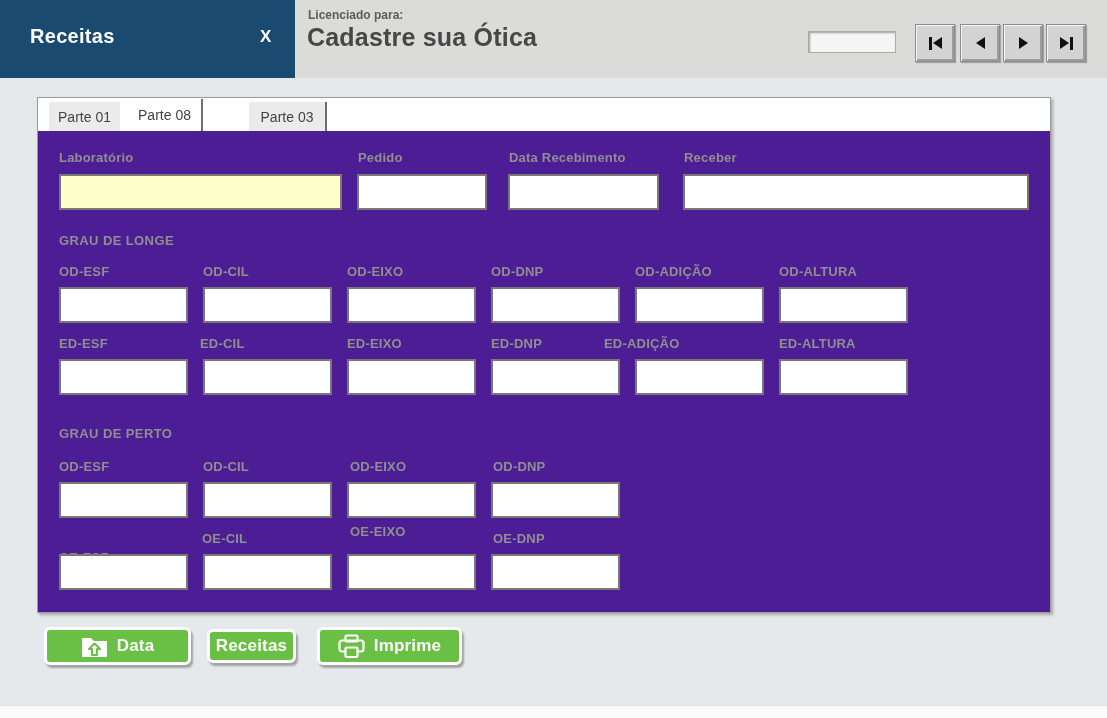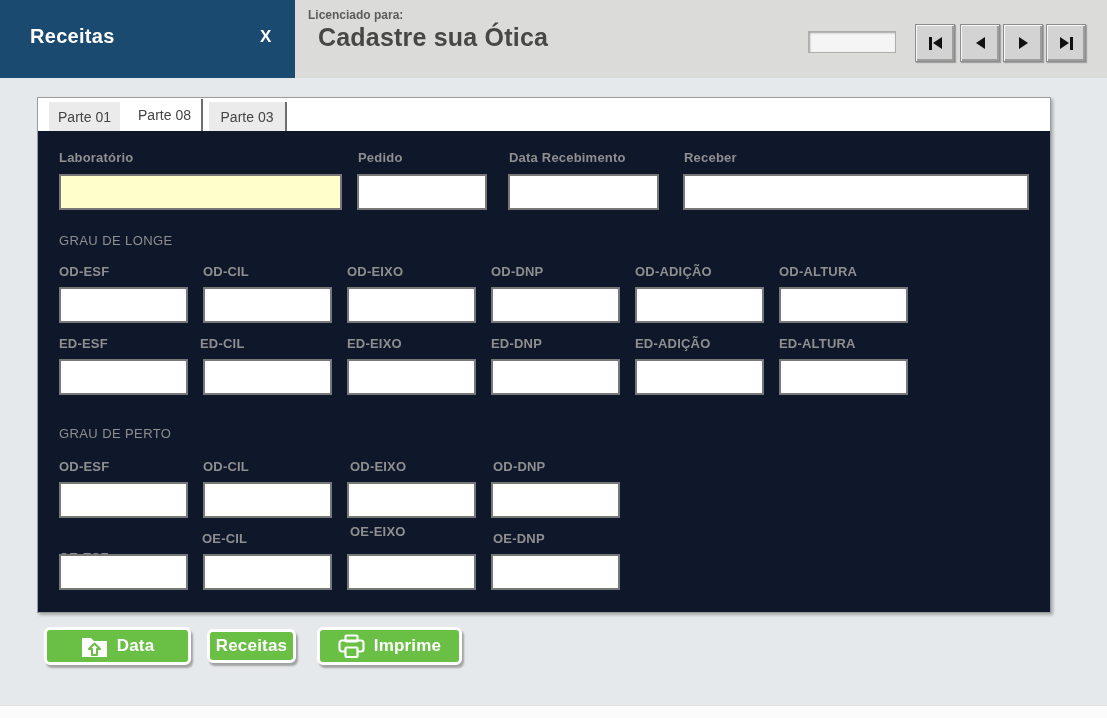--- a/index.html
+++ b/index.html
@@ -8,52 +8,52 @@
     background:#e6e9eb;
     font-family:"Liberation Sans", sans-serif;
     -webkit-font-smoothing:antialiased;
   }
   
   .header-band{position:absolute;left:0;top:0;width:1107px;height:78px;background:#dbdbd9;}
   .title-box{position:absolute;left:0;top:0;width:295px;height:78px;background:#1a4a70;}
   .win-title{position:absolute;left:30px;top:25px;color:#fff;font-size:20px;font-weight:bold;letter-spacing:.3px;}
   .close-x{position:absolute;left:260px;top:27px;color:#fff;font-size:17px;font-weight:bold;cursor:pointer;}
   .lic-cap{position:absolute;left:308px;top:8px;font-size:12px;font-weight:bold;color:#5c5c5c;}
-  .lic-name{position:absolute;left:307px;top:23px;font-size:25px;font-weight:bold;color:#474747;letter-spacing:.2px;margin-left:11px;}
+  .lic-name{position:absolute;left:307px;top:23px;font-size:25px;font-weight:bold;color:#474747;letter-spacing:.2px;}
   .record-input{
     position:absolute;left:808px;top:31px;width:88px;height:22px;box-sizing:border-box;
     background:#f5f5f5;border:1px solid #adadad;
     box-shadow:inset 1px 1px 2px rgba(90,90,90,.55);
     font-size:13px;padding:0 4px;color:#333;
   }
   .nav-btn{
     position:absolute;top:24px;width:40px;height:38px;background:#d3d3d3;
     border:1px solid #8c8c8c;box-sizing:border-box;cursor:pointer;
     box-shadow:inset 1px 1px 0 #f6f6f6,inset -2px -2px 0 #9d9d9d,1px 1px 1px rgba(0,0,0,.25);
     display:flex;align-items:center;justify-content:center;gap:1px;
   }
   .tri-l{width:0;height:0;border-top:6px solid transparent;border-bottom:6px solid transparent;border-right:9px solid #111;}
   .tri-r{width:0;height:0;border-top:6px solid transparent;border-bottom:6px solid transparent;border-left:9px solid #111;}
   .nbar{width:3px;height:13px;background:#111;}
   
   .panel{
     position:absolute;left:37px;top:97px;width:1014px;height:516px;
-    background:#0f172a;border:1px solid #9b9b9b;box-sizing:border-box;
+    background:#4c1d95;border:1px solid #9b9b9b;box-sizing:border-box;
     box-shadow:2px 2px 3px rgba(0,0,0,.28);
   }
   .tabstrip{position:absolute;left:0;top:0;width:100%;height:33px;background:#ffffff;}
   .tab{
     position:absolute;display:flex;align-items:center;justify-content:center;
     font-size:14px;color:#444;cursor:pointer;box-sizing:border-box;
   }
   .tab.inactive{top:4px;height:29px;background:#ebebeb;}
   .tab.active{top:1px;height:32px;background:#ffffff;border-right:2px solid #6e6e6e;}
-  .tab.sep{border-right:2px solid #6e6e6e;}
+  .tab.sep{border-right:2px solid #6e6e6e;margin-left:40px;}
   .flabel{position:absolute;font-size:13px;font-weight:bold;color:#8f8f8f;letter-spacing:.2px;white-space:nowrap;}
-  .sec-title{position:absolute;font-size:13px;font-weight:normal;color:#8f8f8f;letter-spacing:.4px;}
+  .sec-title{position:absolute;font-size:13px;font-weight:bold;color:#8f8f8f;letter-spacing:.4px;}
   .tbox{
     position:absolute;height:36px;box-sizing:border-box;background:#fff;
     border:2px solid #787878;font-size:15px;color:#222;padding:0 6px;
   }
   .tbox.hl{background:#ffffcc;}
   
   .action-btn{
     position:absolute;display:flex;align-items:center;justify-content:center;gap:9px;
     background:#6abf45;border:3px solid #ffffff;border-radius:6px;box-sizing:content-box;
     box-shadow:2px 3px 2px rgba(0,0,0,.3);
@@ -116,21 +116,21 @@
   <input class="tbox" style="left: 165px; top: 189px; width: 129px;" value="">
   <input class="tbox" style="left: 309px; top: 189px; width: 129px;" value="">
   <input class="tbox" style="left: 453px; top: 189px; width: 129px;" value="">
   <input class="tbox" style="left: 597px; top: 189px; width: 129px;" value="">
   <input class="tbox" style="left: 741px; top: 189px; width: 129px;" value="">
 
   <div class="flabel" style="left:21px;top:238px">ED-ESF</div>
   <div class="flabel" style="left:162px;top:238px">ED-CIL</div>
   <div class="flabel" style="left:309px;top:238px">ED-EIXO</div>
   <div class="flabel" style="left:453px;top:238px">ED-DNP</div>
-  <div class="flabel" style="left:597px;top:238px">ED-ADIÇÃO</div>
+  <div class="flabel" style="left:566px;top:238px">ED-ADIÇÃO</div>
   <div class="flabel" style="left:741px;top:238px">ED-ALTURA</div>
   <input class="tbox" style="left: 21px; top: 261px; width: 129px;" value="">
   <input class="tbox" style="left: 165px; top: 261px; width: 129px;" value="">
   <input class="tbox" style="left: 309px; top: 261px; width: 129px;" value="">
   <input class="tbox" style="left: 453px; top: 261px; width: 129px;" value="">
   <input class="tbox" style="left: 597px; top: 261px; width: 129px;" value="">
   <input class="tbox" style="left: 741px; top: 261px; width: 129px;" value="">
 
   <div class="sec-title" style="left:21px;top:328px">GRAU DE PERTO</div>
 

